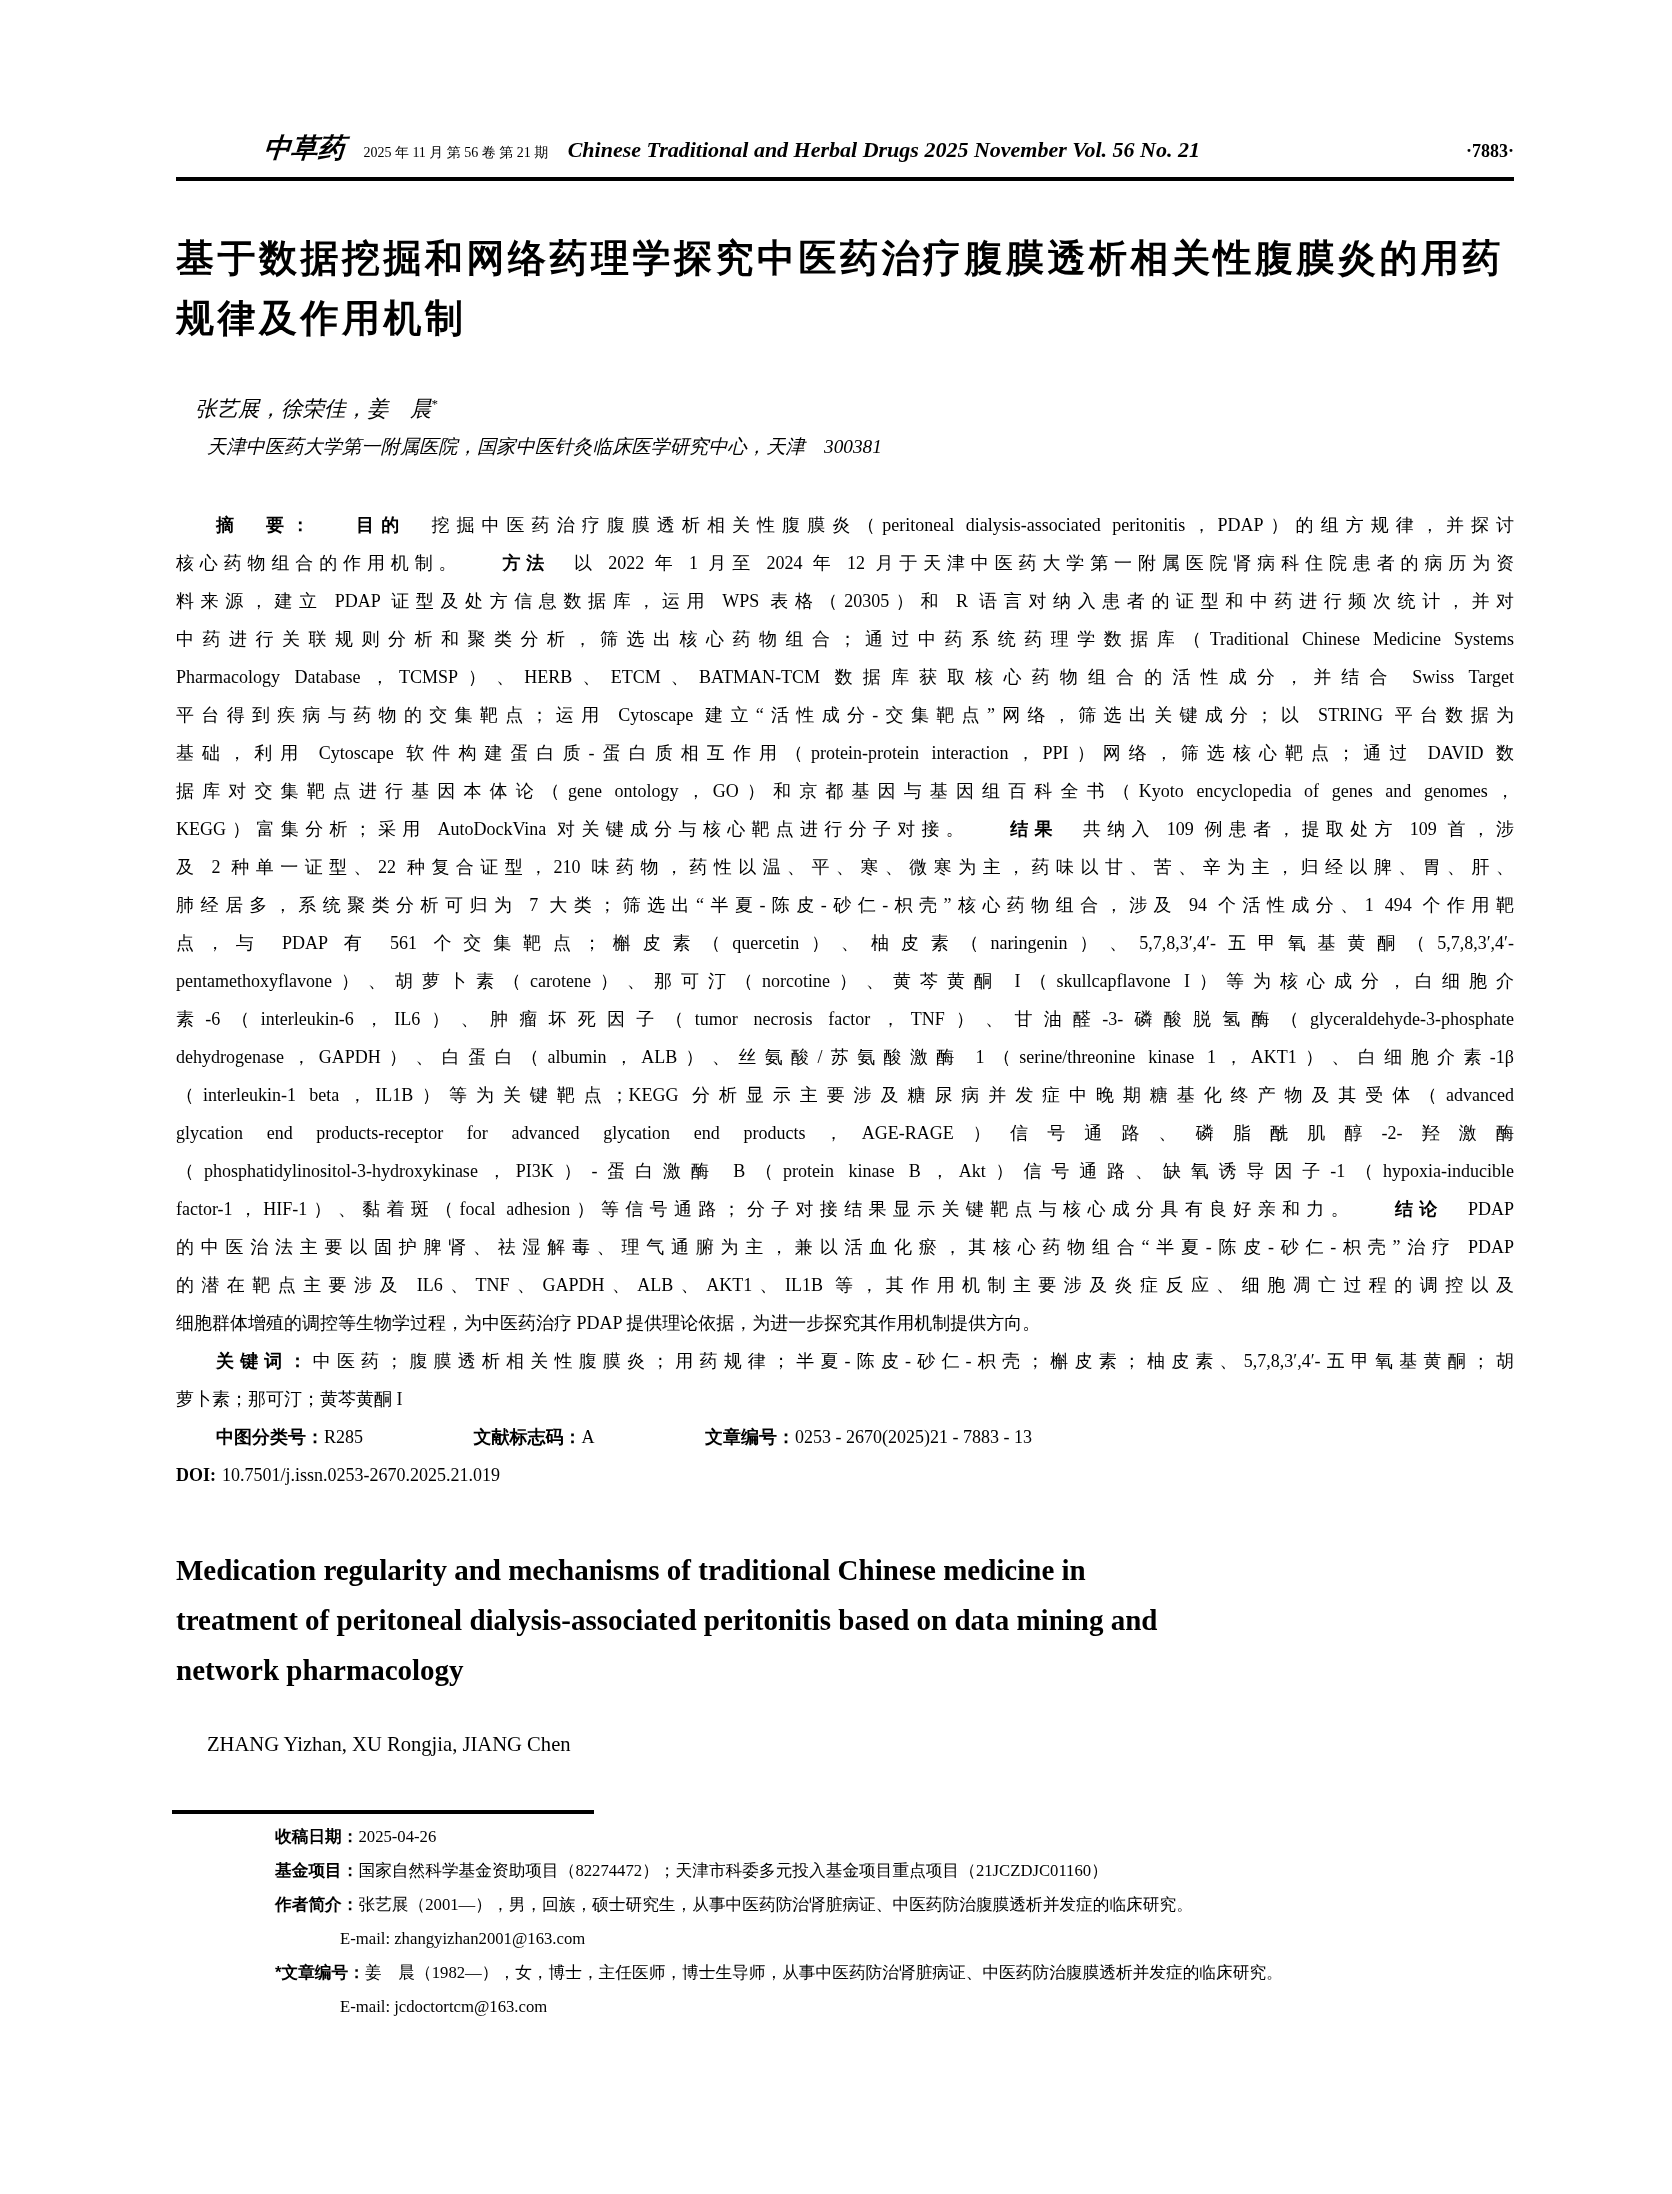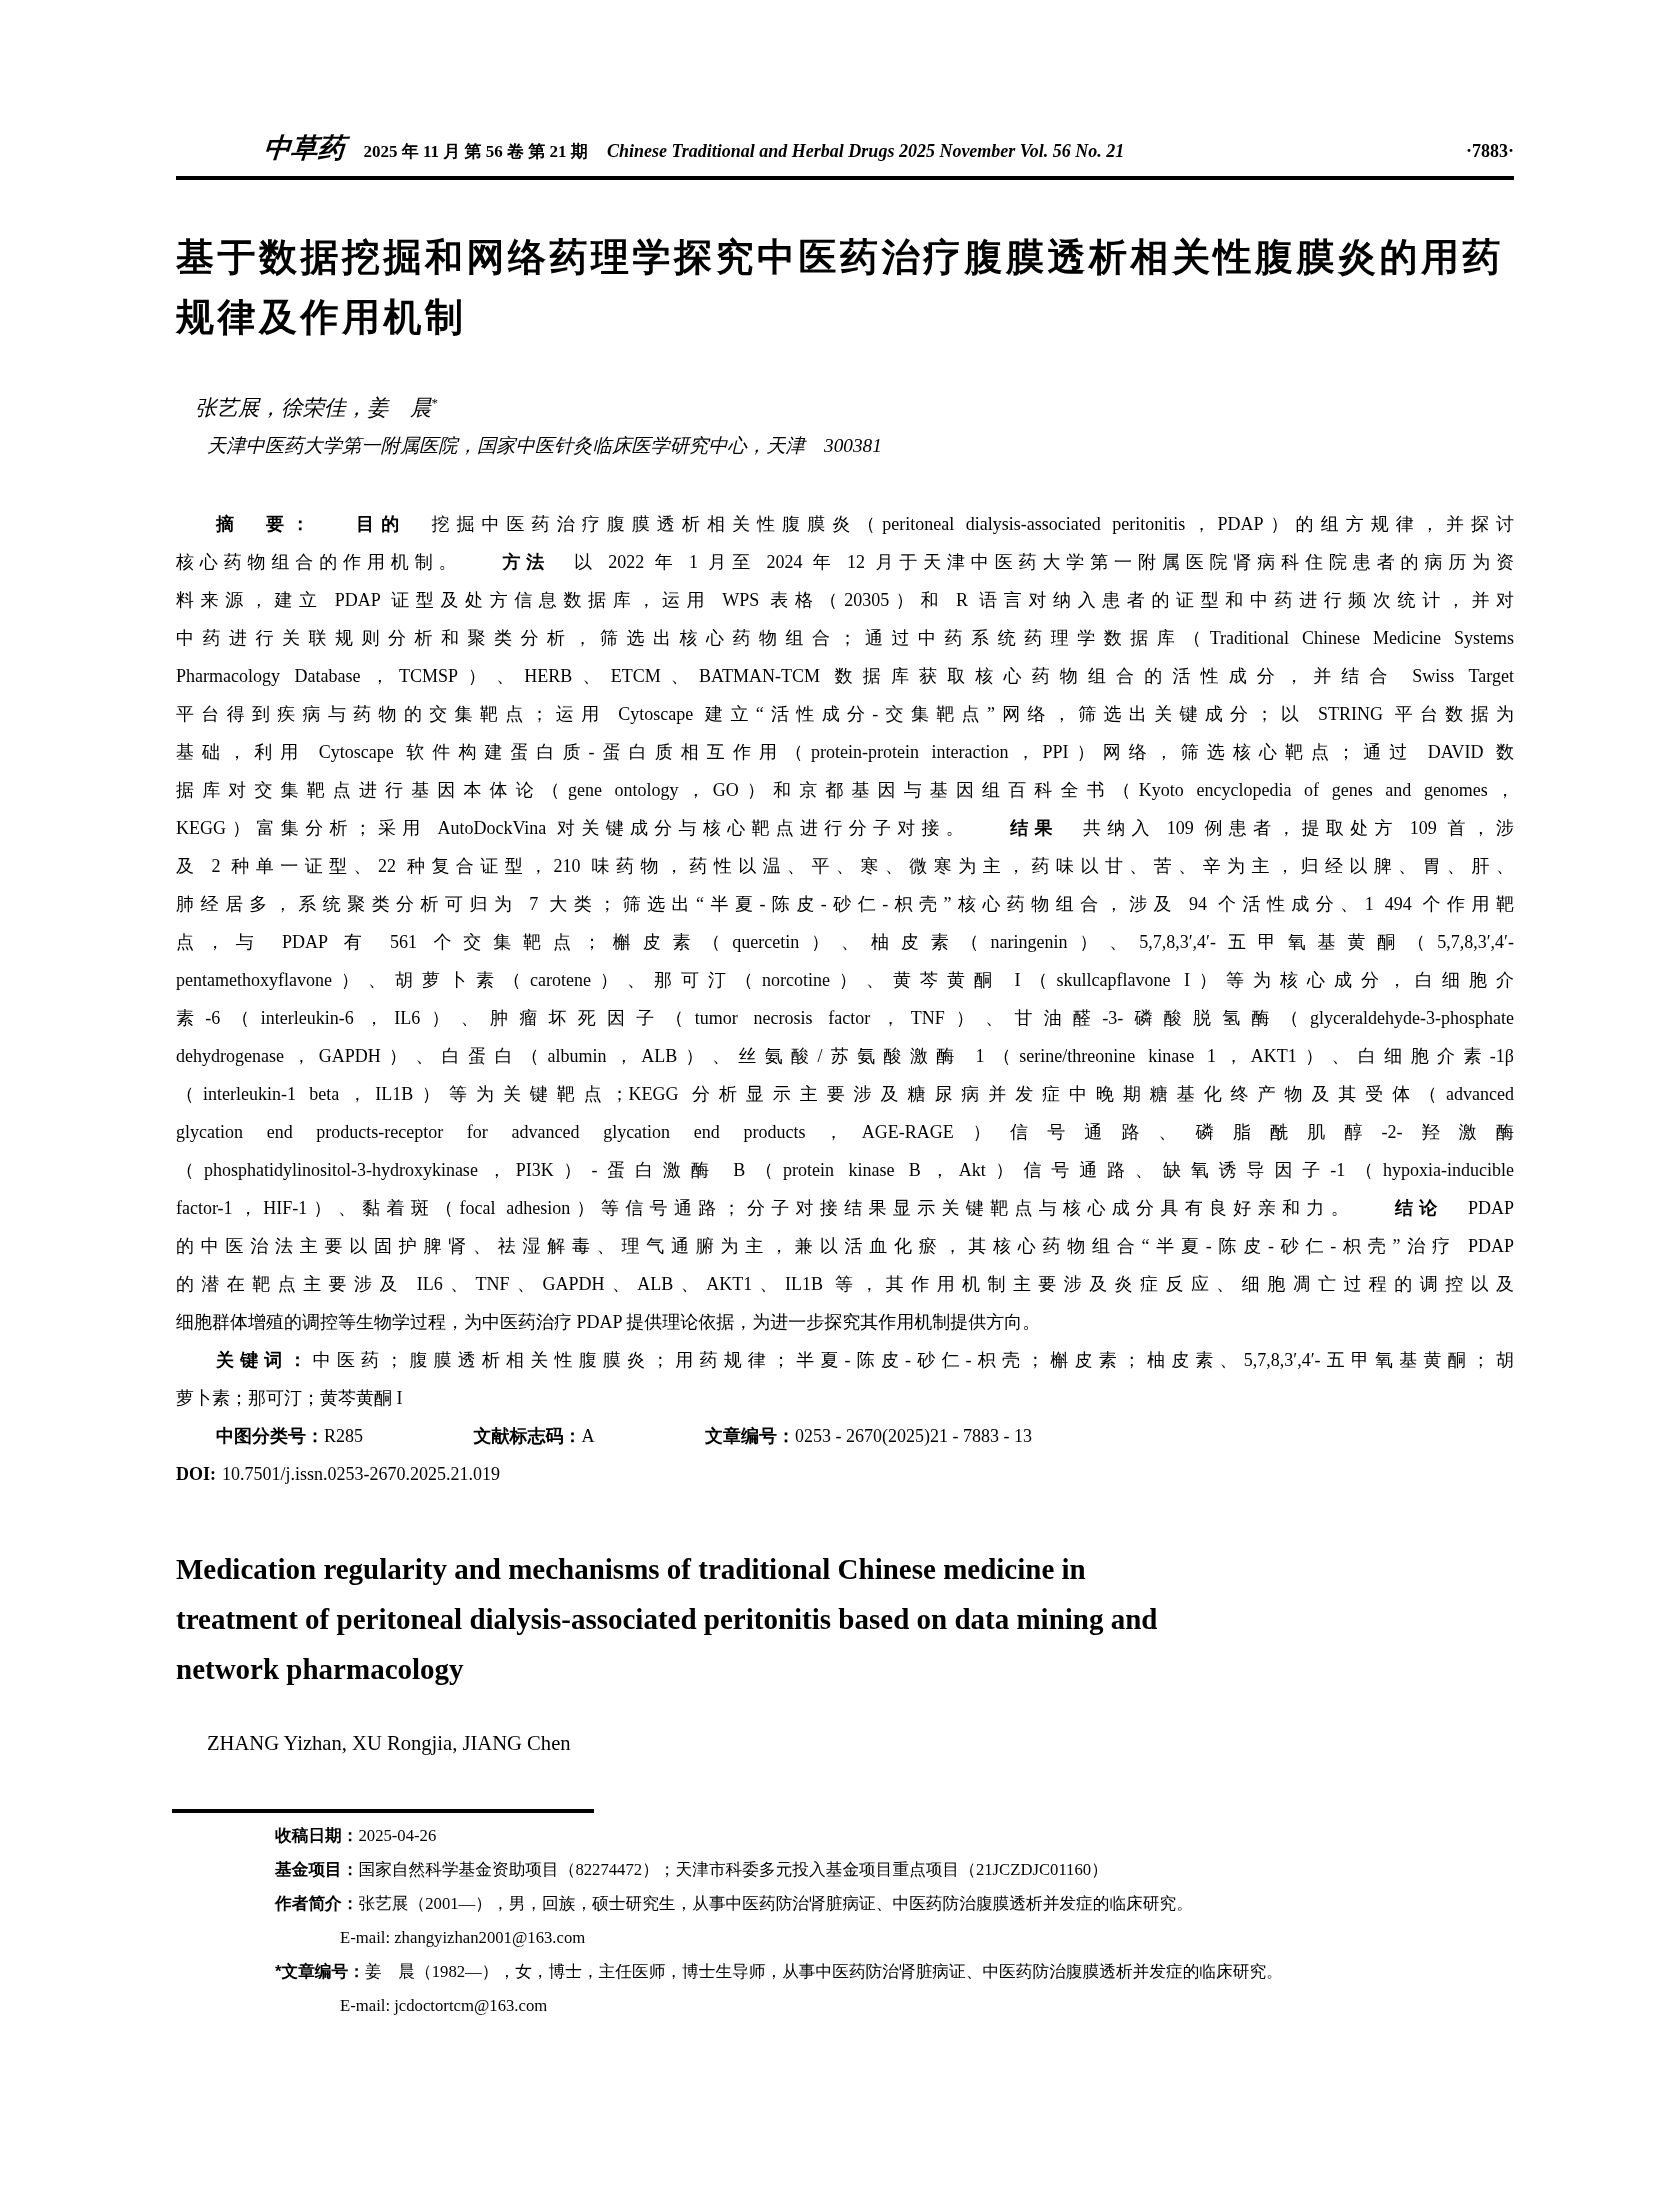--- a/index.html
+++ b/index.html
@@ -6,22 +6,22 @@
   body {
     width:1672px; height:2253px; background:#ffffff; color:#000000;
     font-family:"Liberation Serif","DejaVu Serif",serif;
     overflow:hidden;
   }
   .content { width:1338px; margin-left:176px; padding-top:134px; }
 
   
   .hdr { display:flex; align-items:baseline; padding-left:88px; line-height:28px; }
   .hdr-logo { font-size:27px; font-weight:bold; font-style:italic; margin-right:18.4px; transform:skewX(-4deg); }
-  .hdr-cn { font-size:17px; font-weight:bold; }
-  .hdr-en { font-size:18px; font-weight:bold; font-style:italic; margin-left:19.3px; }
+  .hdr-cn { font-size:14px; font-weight:normal; }
+  .hdr-en { font-size:22px; font-weight:bold; font-style:italic; margin-left:19.3px; }
   .hdr-page { font-size:18px; font-weight:bold; margin-left:auto; }
   .hdr-rule { height:4.8px; background:#000; margin-top:9.7px; }
 
   
   .title-cn {
     margin-top:47px;
     font-family:"Liberation Sans","DejaVu Sans",sans-serif;
     font-weight:bold; font-size:38px; line-height:60px; letter-spacing:3.5px;
   }
 

